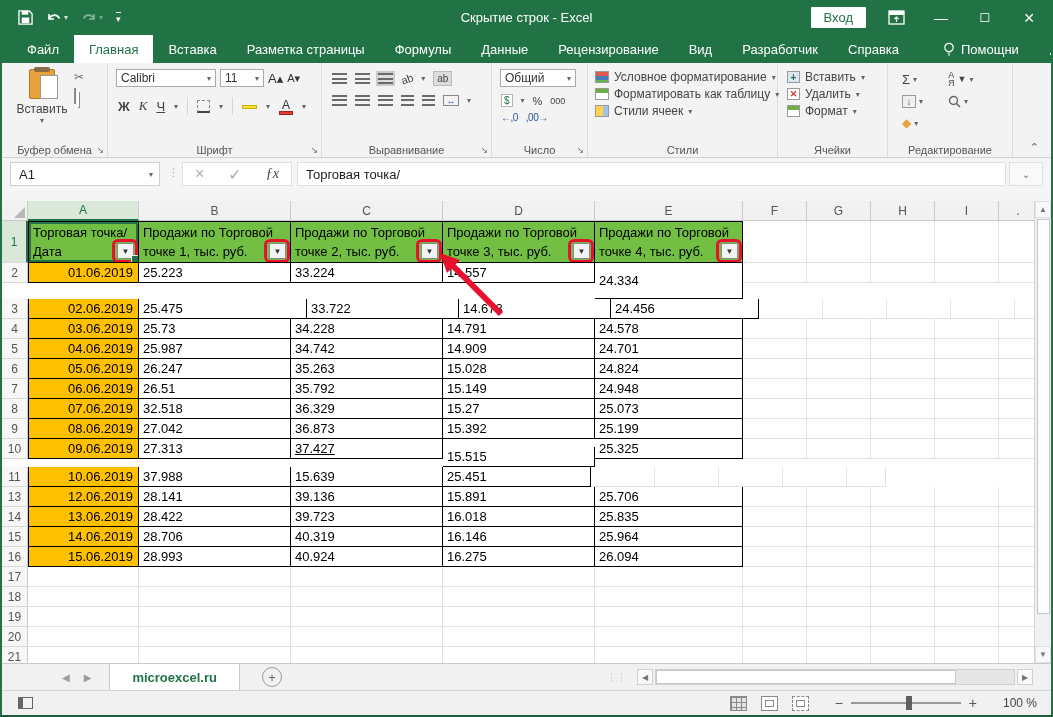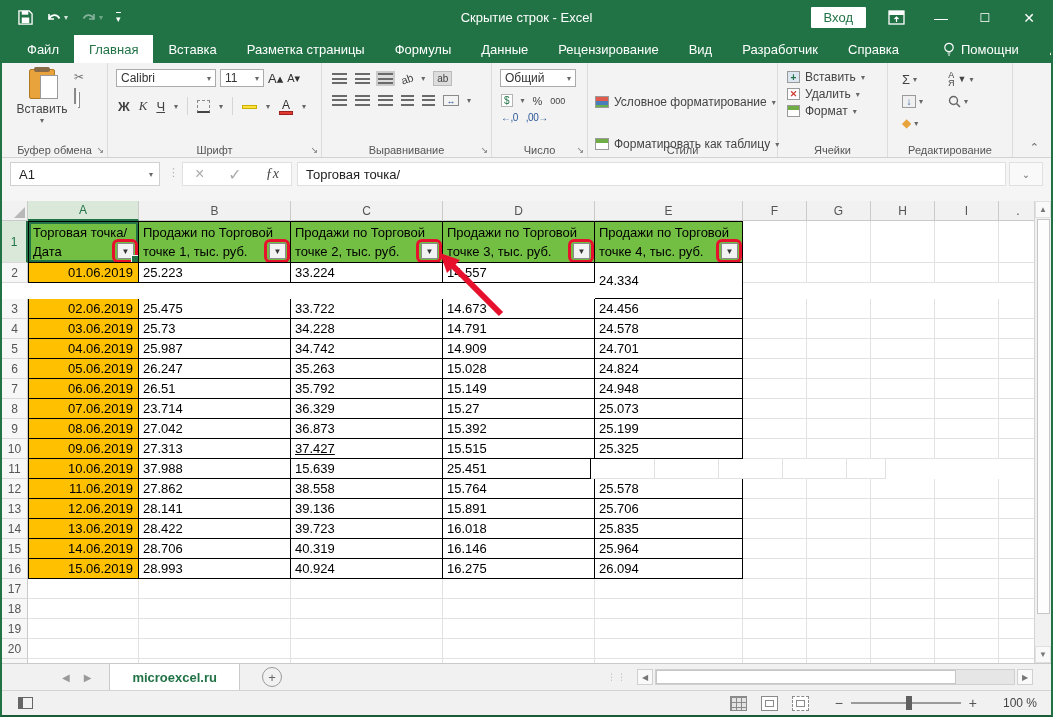--- a/index.html
+++ b/index.html
@@ -65,21 +65,21 @@
   .wrap-ic { font-size:10px; color:#444; background:#dcdcdc; border:1px solid #bbb; padding:1px 3px; cursor:pointer; }
   .merge-ic { width:16px; height:11px; border:1px solid #8a8a8a; text-align:center; font-size:9px; line-height:10px; color:#2b579a; cursor:pointer; }
 
   .g-num { width:96px; }
   .num-combo { margin:2px 0 0 8px; width:76px; }
   .num-row { display:flex; gap:8px; padding:7px 0 0 9px; align-items:center; font-size:11px; color:#444; }
   .money-ic { color:#217346; border:1px solid #b5b5b5; background:#fff; font-size:10px; padding:0 2px; cursor:pointer; }
   .dec { font-size:10px; letter-spacing:-0.5px; cursor:pointer; color:#2b579a; }
 
   .g-styles { width:190px; }
-  .style-row { display:flex; align-items:center; gap:5px; padding:3px 0 0 7px; cursor:pointer; white-space:nowrap;margin-top:25px; }
+  .style-row { display:flex; align-items:center; gap:5px; padding:3px 0 0 7px; cursor:pointer; white-space:nowrap; }
   .st-ic { width:14px; height:12px; flex:0 0 auto; border:1px solid #9a9a9a; background:linear-gradient(#e05a4e 0 4px, #4a7ebb 4px 8px, #6ab04c 8px 12px); }
   .st-ic.tbl { background:linear-gradient(#70ad47 0 4px, #fff 4px 12px); }
   .st-ic.cell { background:linear-gradient(90deg,#ffd34d 0 7px,#9dc3e6 7px 14px); }
 
   .g-cells { width:110px; }
   .cell-row { display:flex; align-items:center; gap:5px; padding:3px 0 0 9px; cursor:pointer; white-space:nowrap; }
   .ins-ic { width:13px; height:12px; border:1px solid #9a9a9a; background:#dce6f1; color:#217346; font-size:10px; line-height:11px; text-align:center; font-weight:bold; }
   .del-ic { width:13px; height:12px; border:1px solid #9a9a9a; background:#fff; color:#d03c30; font-size:9px; line-height:11px; text-align:center; font-weight:bold; }
   .fmt-ic { width:13px; height:12px; border:1px solid #9a9a9a; background:linear-gradient(#70ad47 0 4px,#fff 4px 12px); }
 
@@ -476,21 +476,21 @@
         <div class="gcell tcell" style="width: 148px; height: 36px;">24.334</div>
         <div class="gcell ecell" style="width: 64px; height: 20px;"></div>
         <div class="gcell ecell" style="width: 64px; height: 20px;"></div>
         <div class="gcell ecell" style="width: 64px; height: 20px;"></div>
         <div class="gcell ecell" style="width: 64px; height: 20px;"></div>
         <div class="gcell ecell" style="width: 39px; height: 20px;"></div>
       </div>
       <div class="grow">
         <div class="gcell rhead" style="width: 26px; height: 20px;">3</div>
         <div class="gcell tcell datec leftb" style="width: 111px; height: 20px;">02.06.2019</div>
-        <div class="gcell tcell" style="width: 152px; height: 20px;">25.475</div>
+        <div class="gcell tcell" style="width: 168px; height: 20px;">25.475</div>
         <div class="gcell tcell" style="width: 152px; height: 20px;">33.722</div>
         <div class="gcell tcell" style="width: 152px; height: 20px;">14.673</div>
         <div class="gcell tcell" style="width: 148px; height: 20px;">24.456</div>
         <div class="gcell ecell" style="width: 64px; height: 20px;"></div>
         <div class="gcell ecell" style="width: 64px; height: 20px;"></div>
         <div class="gcell ecell" style="width: 64px; height: 20px;"></div>
         <div class="gcell ecell" style="width: 64px; height: 20px;"></div>
         <div class="gcell ecell" style="width: 39px; height: 20px;"></div>
       </div>
       <div class="grow">
@@ -541,21 +541,21 @@
         <div class="gcell tcell" style="width: 148px; height: 20px;">24.948</div>
         <div class="gcell ecell" style="width: 64px; height: 20px;"></div>
         <div class="gcell ecell" style="width: 64px; height: 20px;"></div>
         <div class="gcell ecell" style="width: 64px; height: 20px;"></div>
         <div class="gcell ecell" style="width: 64px; height: 20px;"></div>
         <div class="gcell ecell" style="width: 39px; height: 20px;"></div>
       </div>
       <div class="grow">
         <div class="gcell rhead" style="width: 26px; height: 20px;">8</div>
         <div class="gcell tcell datec leftb" style="width: 111px; height: 20px;">07.06.2019</div>
-        <div class="gcell tcell" style="width: 152px; height: 20px;">23.714</div>
+        <div class="gcell tcell" style="width: 152px; height: 20px;">32.518</div>
         <div class="gcell tcell" style="width: 152px; height: 20px;">36.329</div>
         <div class="gcell tcell" style="width: 152px; height: 20px;">15.27</div>
         <div class="gcell tcell" style="width: 148px; height: 20px;">25.073</div>
         <div class="gcell ecell" style="width: 64px; height: 20px;"></div>
         <div class="gcell ecell" style="width: 64px; height: 20px;"></div>
         <div class="gcell ecell" style="width: 64px; height: 20px;"></div>
         <div class="gcell ecell" style="width: 64px; height: 20px;"></div>
         <div class="gcell ecell" style="width: 39px; height: 20px;"></div>
       </div>
       <div class="grow">
@@ -569,47 +569,34 @@
         <div class="gcell ecell" style="width: 64px; height: 20px;"></div>
         <div class="gcell ecell" style="width: 64px; height: 20px;"></div>
         <div class="gcell ecell" style="width: 64px; height: 20px;"></div>
         <div class="gcell ecell" style="width: 39px; height: 20px;"></div>
       </div>
       <div class="grow">
         <div class="gcell rhead" style="width: 26px; height: 20px;">10</div>
         <div class="gcell tcell datec leftb" style="width: 111px; height: 20px;">09.06.2019</div>
         <div class="gcell tcell" style="width: 152px; height: 20px;">27.313</div>
         <div class="gcell tcell" style="width: 152px; height: 20px; text-decoration: underline;">37.427</div>
-        <div class="gcell tcell" style="width: 152px; height: 20px;">15.515</div>
+        <div class="gcell tcell" style="width: 152px; height: 20px; margin-top: 8px;">15.515</div>
         <div class="gcell tcell" style="width: 148px; height: 20px;">25.325</div>
         <div class="gcell ecell" style="width: 64px; height: 20px;"></div>
         <div class="gcell ecell" style="width: 64px; height: 20px;"></div>
         <div class="gcell ecell" style="width: 64px; height: 20px;"></div>
         <div class="gcell ecell" style="width: 64px; height: 20px;"></div>
         <div class="gcell ecell" style="width: 39px; height: 20px;"></div>
       </div>
       <div class="grow">
         <div class="gcell rhead" style="width: 26px; height: 20px;">11</div>
         <div class="gcell tcell datec leftb" style="width: 111px; height: 20px;">10.06.2019</div>
         <div class="gcell tcell" style="width: 152px; height: 20px;">37.988</div>
         <div class="gcell tcell" style="width: 152px; height: 20px;">15.639</div>
         <div class="gcell tcell" style="width: 148px; height: 20px;">25.451</div>
-        <div class="gcell ecell" style="width: 64px; height: 20px;"></div>
-        <div class="gcell ecell" style="width: 64px; height: 20px;"></div>
-        <div class="gcell ecell" style="width: 64px; height: 20px;"></div>
-        <div class="gcell ecell" style="width: 64px; height: 20px;"></div>
-        <div class="gcell ecell" style="width: 39px; height: 20px;"></div>
-      </div>
-      <div class="grow">
-        <div class="gcell rhead" style="width: 26px; height: 20px;">12</div>
-        <div class="gcell tcell datec leftb" style="width: 111px; height: 20px;">11.06.2019</div>
-        <div class="gcell tcell" style="width: 152px; height: 20px;">27.862</div>
-        <div class="gcell tcell" style="width: 152px; height: 20px;">38.558</div>
-        <div class="gcell tcell" style="width: 152px; height: 20px;">15.764</div>
-        <div class="gcell tcell" style="width: 148px; height: 20px;">25.578</div>
         <div class="gcell ecell" style="width: 64px; height: 20px;"></div>
         <div class="gcell ecell" style="width: 64px; height: 20px;"></div>
         <div class="gcell ecell" style="width: 64px; height: 20px;"></div>
         <div class="gcell ecell" style="width: 64px; height: 20px;"></div>
         <div class="gcell ecell" style="width: 39px; height: 20px;"></div>
       </div>
       <div class="grow">
         <div class="gcell rhead" style="width: 26px; height: 20px;">13</div>
         <div class="gcell tcell datec leftb" style="width: 111px; height: 20px;">12.06.2019</div>
         <div class="gcell tcell" style="width: 152px; height: 20px;">28.141</div>

